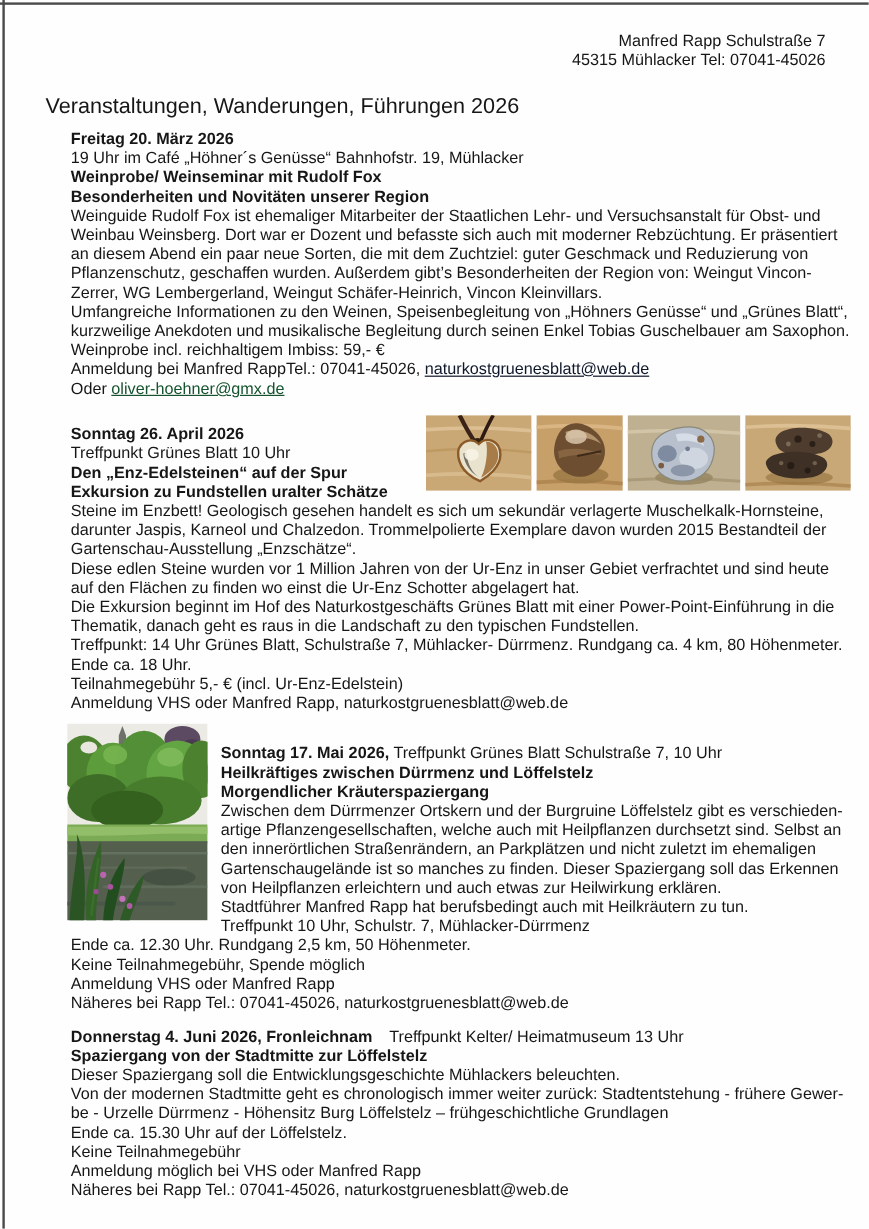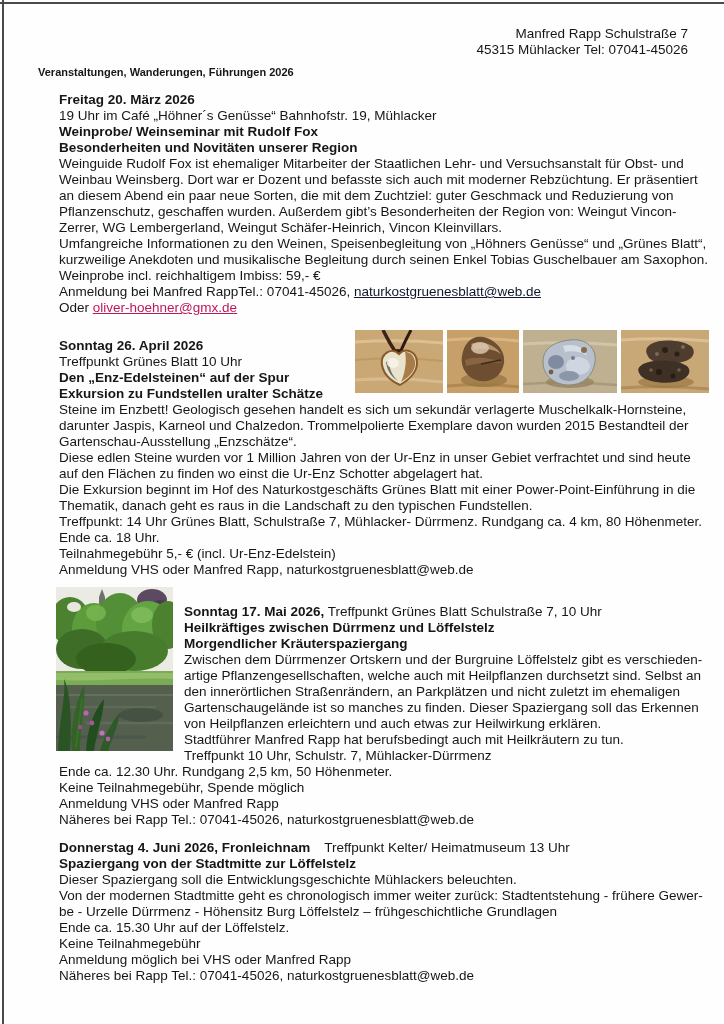--- a/index.html
+++ b/index.html
@@ -11,21 +11,21 @@
   .page{position:relative;width:724px;height:1024px;overflow:hidden;background:#fefefe;}
   .edge-left{position:absolute;left:2px;top:0;width:2px;height:1024px;background:#4a4a4a;}
   .edge-top{position:absolute;top:2px;left:0;height:2px;width:724px;background:#4a4a4a;}
   .content{
     position:absolute;left:38px;top:26px;width:650px;
     font-size:13.5px;line-height:16px;
   }
   .line{white-space:nowrap;height:16px;}
   .b{font-weight:bold;}
   .letterhead{text-align:right;}
-  .doc-title{font-weight:bold;margin-top:6px;font-size:11px;}
+  .doc-title{font-weight:normal;margin-top:22px;font-size:18px;}
   .sec{position:relative;margin-left:21px;}
   .sec1{margin-top:12px;}
   .sec2{margin-top:22px;}
   .sec3{margin-top:26px;}
   .sec4{margin-top:12px;}
   .email{text-decoration:underline;cursor:pointer;}
   .ind{margin-left:125px;}
   .gap-before{margin-left:14px;}
   .stones-strip{
     position:absolute;top:-8px;left:296px;width:354px;height:63px;
@@ -58,21 +58,21 @@
       <div class="line b">Besonderheiten und Novitäten unserer Region</div>
       <div class="line">Weinguide Rudolf Fox ist ehemaliger Mitarbeiter der Staatlichen Lehr- und Versuchsanstalt für Obst- und</div>
       <div class="line">Weinbau Weinsberg. Dort war er Dozent und befasste sich auch mit moderner Rebzüchtung. Er präsentiert</div>
       <div class="line">an diesem Abend ein paar neue Sorten, die mit dem Zuchtziel: guter Geschmack und Reduzierung von</div>
       <div class="line">Pflanzenschutz, geschaffen wurden. Außerdem gibt’s Besonderheiten der Region von: Weingut Vincon-</div>
       <div class="line">Zerrer, WG Lembergerland, Weingut Schäfer-Heinrich, Vincon Kleinvillars.</div>
       <div class="line">Umfangreiche Informationen zu den Weinen, Speisenbegleitung von „Höhners Genüsse“ und „Grünes Blatt“,</div>
       <div class="line">kurzweilige Anekdoten und musikalische Begleitung durch seinen Enkel Tobias Guschelbauer am Saxophon.</div>
       <div class="line">Weinprobe incl. reichhaltigem Imbiss: 59,- €</div>
       <div class="line"><span>Anmeldung bei Manfred RappTel.: 07041-45026, </span><a class="email" style="color: #0f172a;">naturkostgruenesblatt@web.de</a></div>
-      <div class="line"><span>Oder </span><a class="email" style="color: #be185d;">oliver-hoehner@gmx.de</a></div>
+      <div class="line"><span>Oder </span><a class="email" style="color: #14532d;">oliver-hoehner@gmx.de</a></div>
     </div>
 
     <div class="sec sec2">
       <div class="stones-strip">
         <svg width="88" height="63" viewBox="0 0 88 63">
           <rect width="88" height="63" fill="#c9a876"></rect>
           <path d="M0 12 Q44 9 88 13" stroke="#dcbf93" stroke-width="3" fill="none"></path>
           <path d="M0 30 Q44 26 88 31" stroke="#b98f55" stroke-width="2" fill="none" opacity="0.6"></path>
           <path d="M0 50 Q44 47 88 52" stroke="#dcbf93" stroke-width="3" fill="none" opacity="0.8"></path>
           <path d="M28 0 Q36 16 42 24" stroke="#3b2417" stroke-width="3.5" fill="none"></path>

